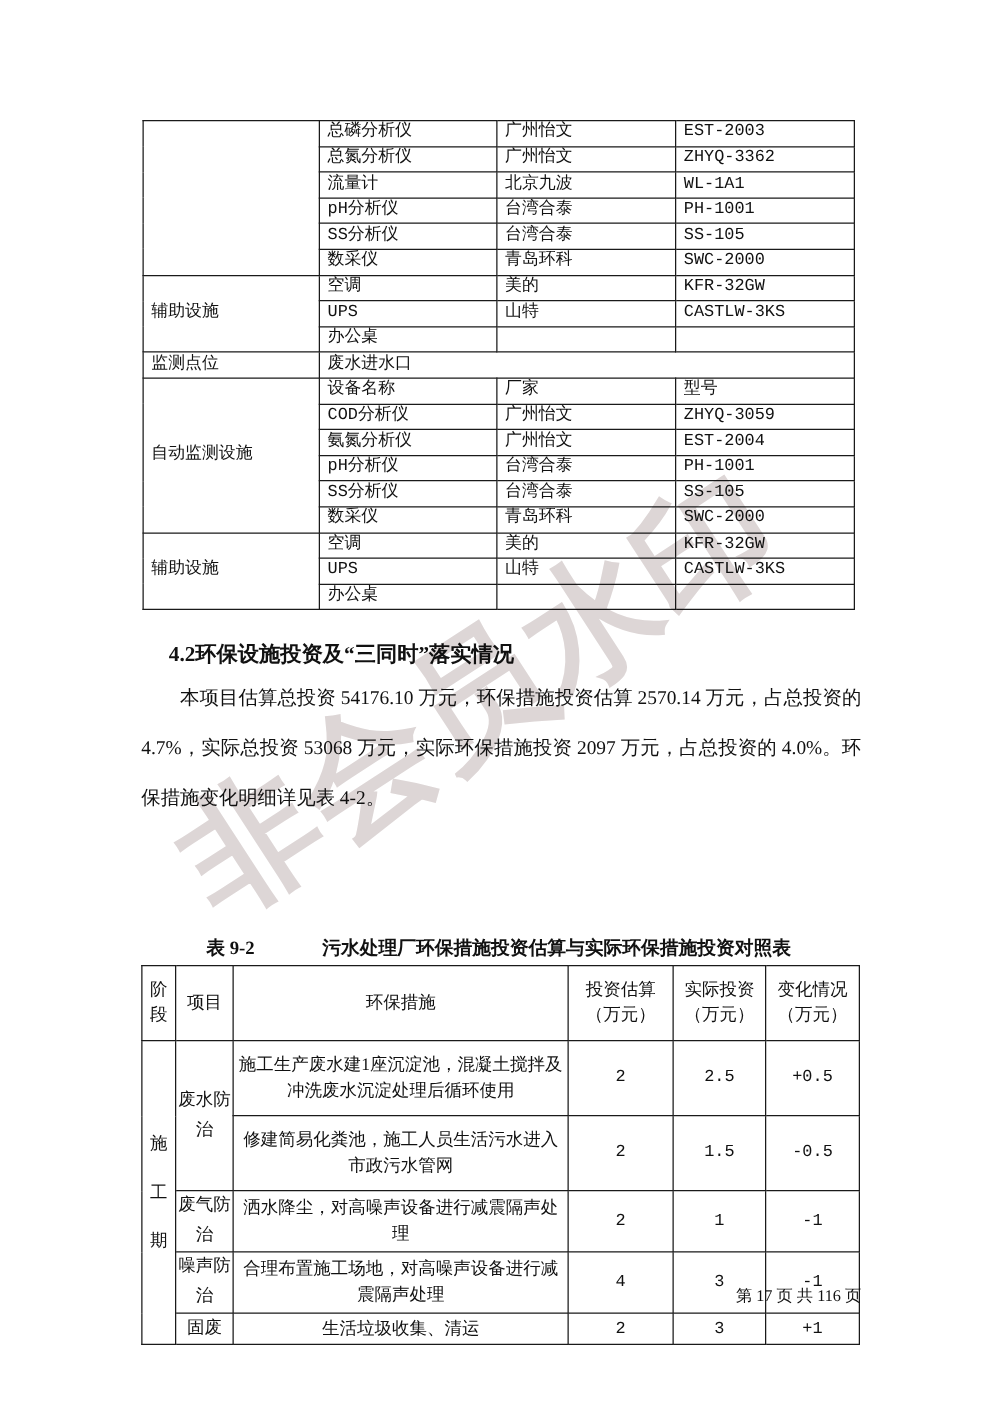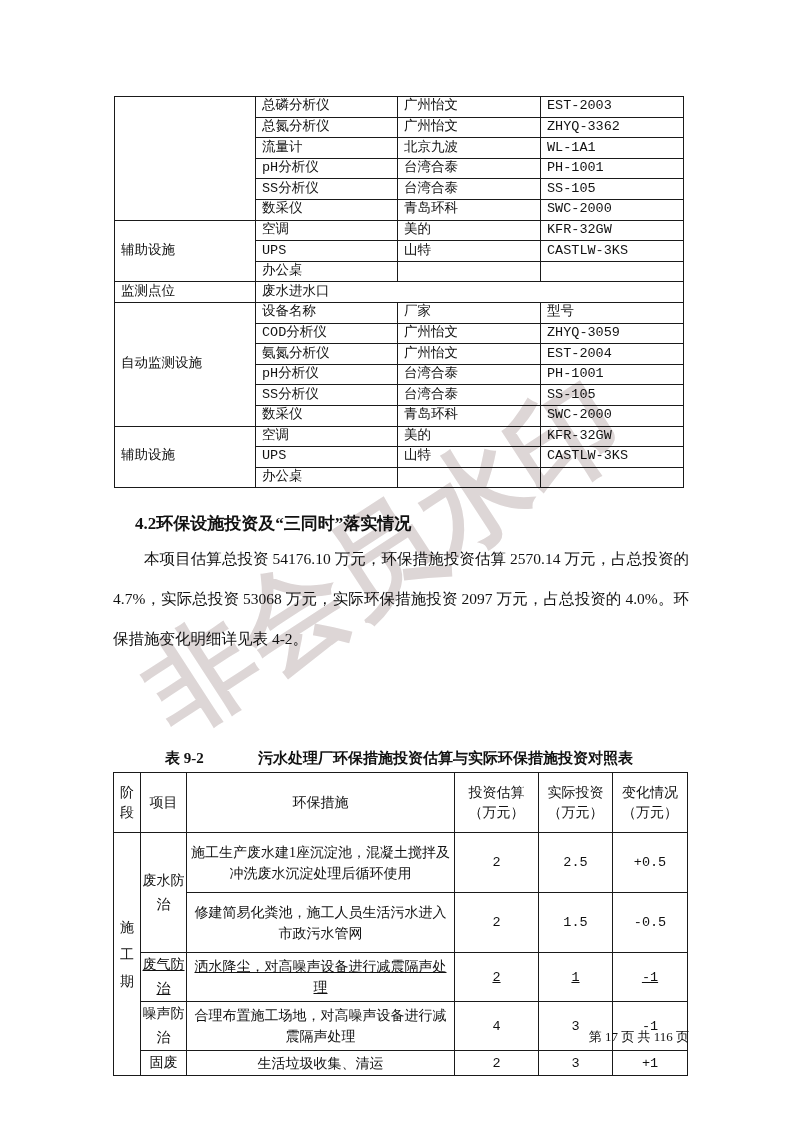--- a/index.html
+++ b/index.html
@@ -47,25 +47,25 @@
   
   .t42 {
     position:absolute; left:113px; top:772px; width:574px;
     font-size:14px; text-align:center;
   }
   .t42 th {
     font-weight:400; white-space:pre-line; line-height:20px;
     vertical-align:middle; padding:0;
   }
   .t42 td { vertical-align:middle; padding:0 2px; }
-  .t42 .stage { line-height:27px; padding:0; }
+  .t42 .stage { line-height:39px; padding:0; }
   .t42 .proj  { line-height:24px; padding:0; }
   .t42 .measure { line-height:21px; }
   .t42 .num { font-family:"Liberation Mono","DejaVu Sans Mono",monospace; font-size:13.5px; }
-  .h43 { height:60px; } .h36 { height:36px;text-decoration:underline; } .h41 { height:41px; } .h21 { height:21px;text-align:center; }
+  .h43 { height:60px; } .h36 { height:36px; } .h41 { height:41px; } .h21 { height:21px;text-align:center; }
   
   .footer {
     position:absolute; right:104px; top:1028px;
     font-size:13px; text-align:left;
   }
 </style>
 </head>
 <body>
 
 <div class="page">

